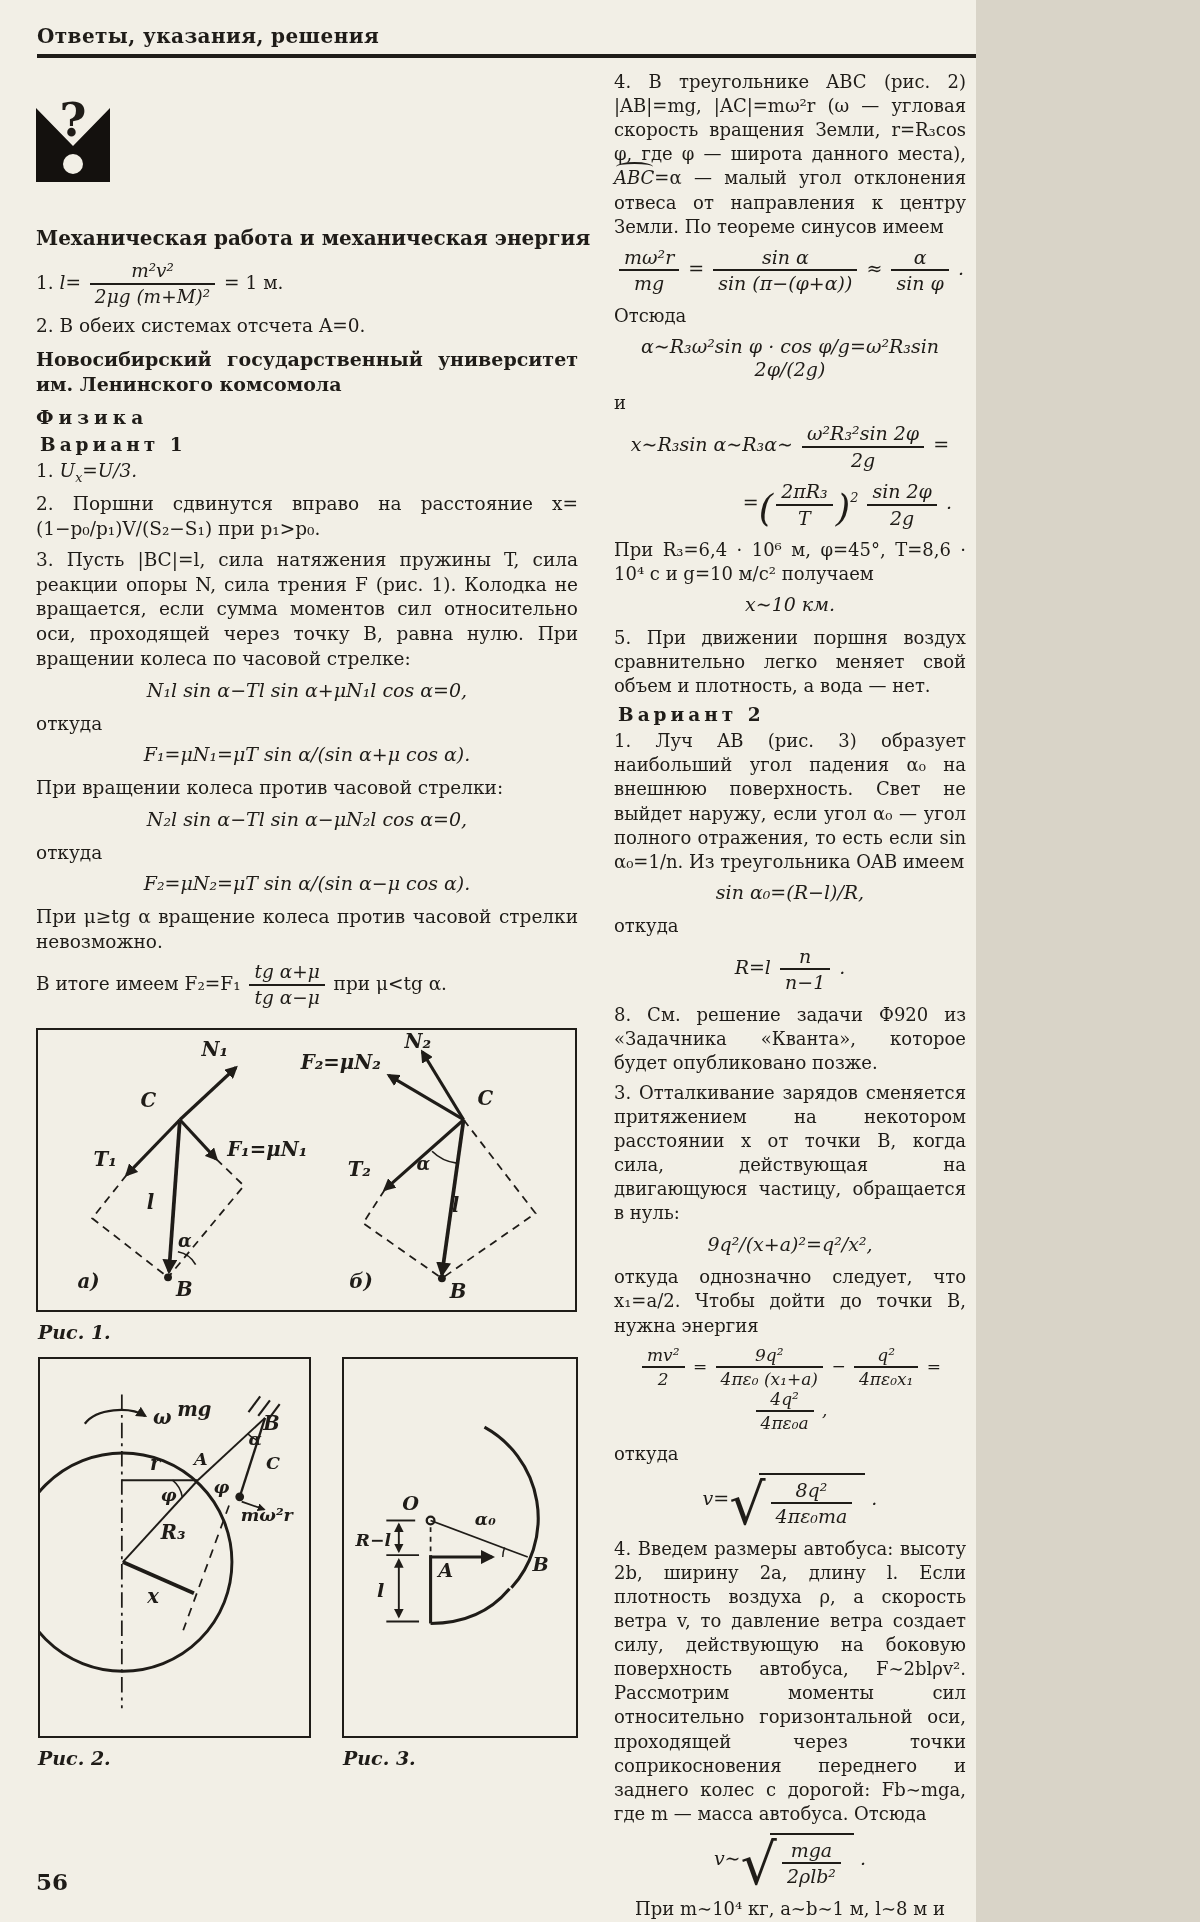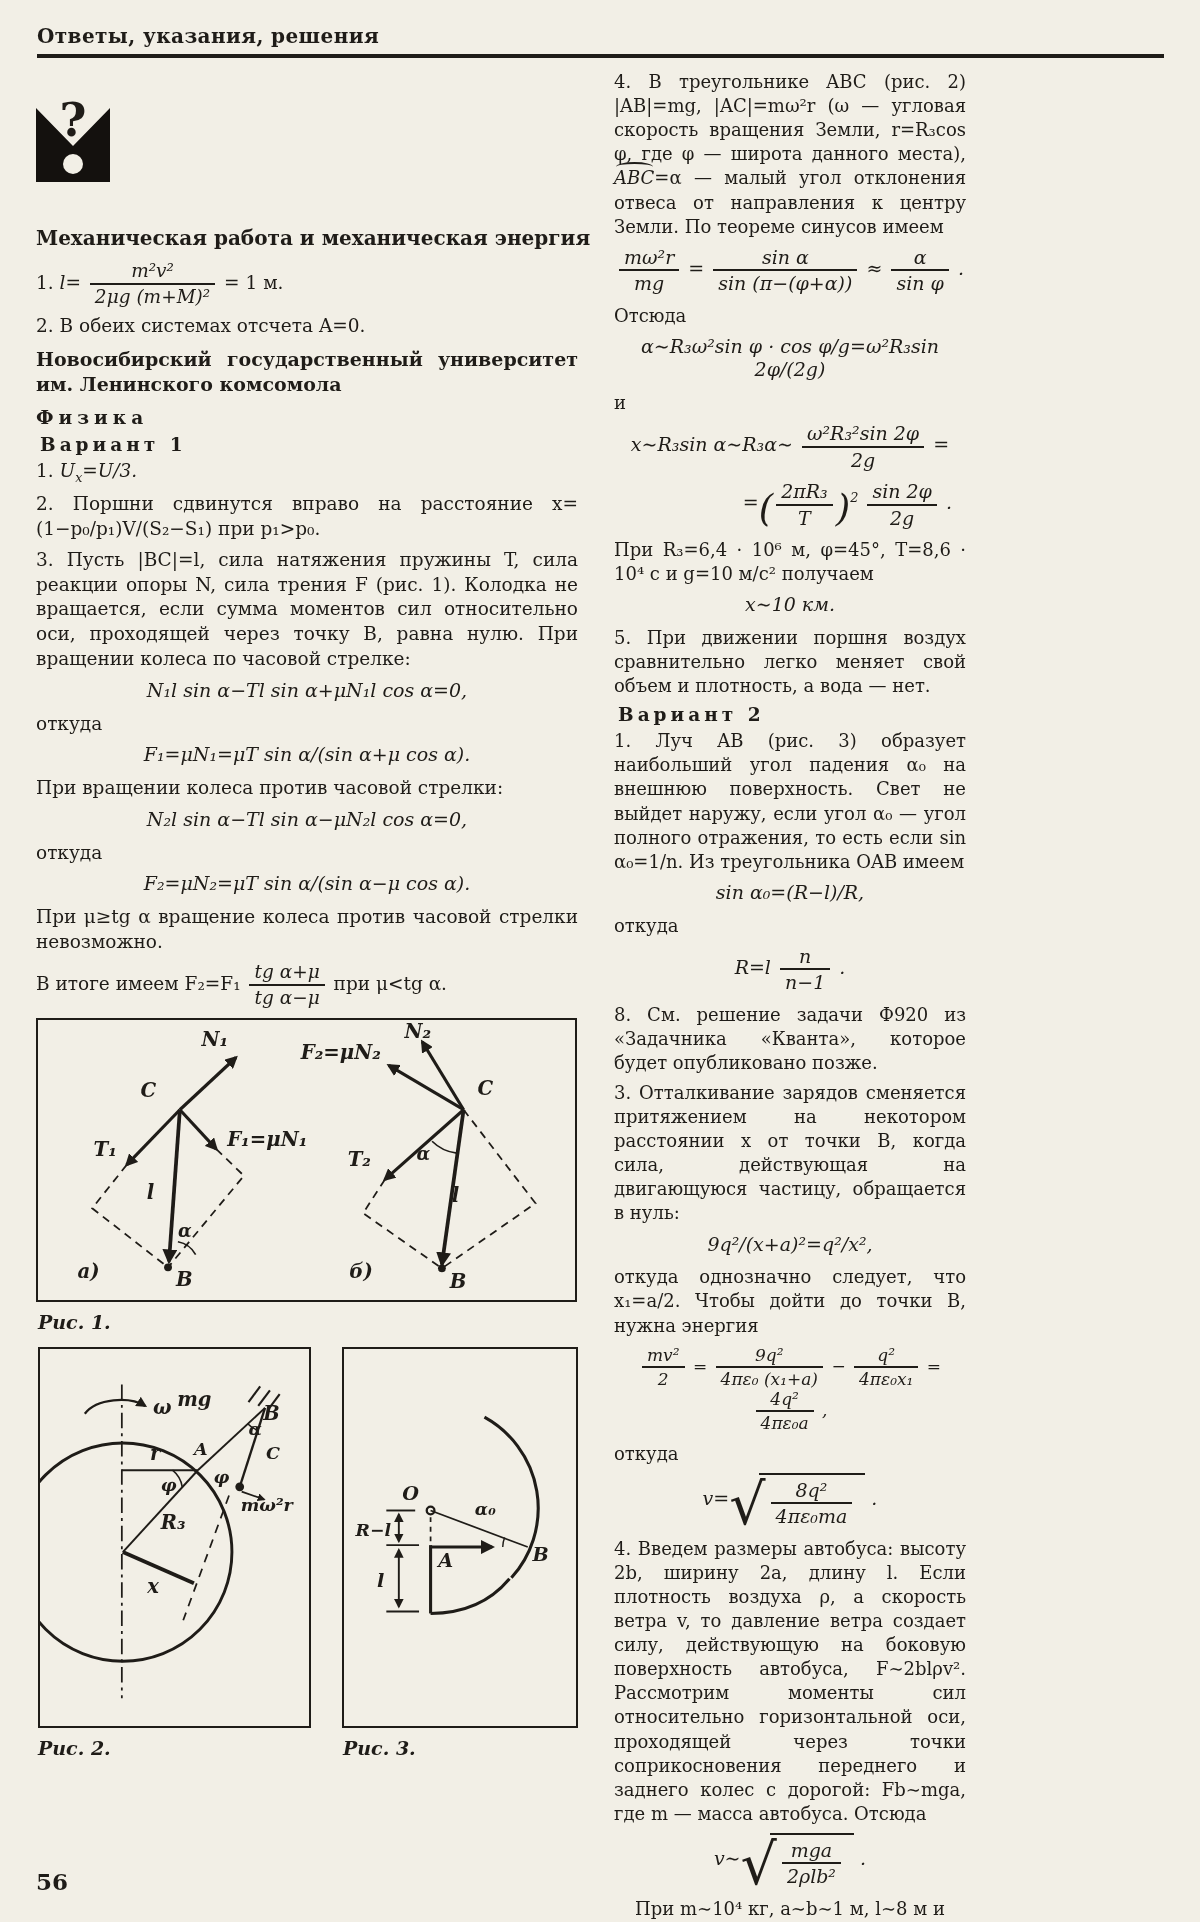--- a/index.html
+++ b/index.html
@@ -1,16 +1,16 @@
 <!DOCTYPE html>
 <html><head>
 <meta charset="utf-8">
 <style>
   html,body{margin:0;padding:0;background:#d9d4c8;}
-  .page{position:relative;width:1200px;height:1922px;background:#f2efe6;color:#1f1c18;
+  .page{position:relative;width:976px;height:1922px;background:#f2efe6;color:#1f1c18;
         font-family:"DejaVu Serif",serif;overflow:hidden;}
   .hdr{position:absolute;left:37px;top:24px;font-weight:bold;font-size:20px;letter-spacing:.4px;}
   .rule{position:absolute;left:37px;top:54px;width:1127px;height:4px;background:#1f1c18;}
   .logo{position:absolute;left:36px;top:98px;}
   .colL{position:absolute;left:36px;top:226px;width:542px;}
   .colR{position:absolute;left:614px;top:70px;width:352px;}
   .t{margin:0 0 6px;font-size:18.5px;line-height:1.34;text-align:justify;}
   .colR .t{font-size:18px;}
   .secT{font-weight:bold;font-size:20px;margin:0 0 10px;white-space:nowrap;}
   .uni{font-weight:bold;font-size:19px;line-height:1.3;}
@@ -24,21 +24,21 @@
   .fr{display:inline-block;vertical-align:middle;text-align:center;line-height:1.18;margin:0 3px;}
   .fr .nu{display:block;padding:0 5px 1px;}
   .fr .de{display:block;border-top:2px solid #1f1c18;padding:1px 5px 0;}
   sub{font-size:68%;}
   sup{font-size:68%;}
   .bp{font-size:195%;font-weight:400;vertical-align:-0.32em;line-height:0;}
   .sq{display:inline-flex;align-items:center;vertical-align:middle;}
   .sqs{font-size:300%;font-style:normal;line-height:0;margin-right:-7px;position:relative;top:4px;font-weight:400;}
   .sqc{display:inline-block;border-top:2.5px solid #1f1c18;padding:4px 10px 0 9px;}
   .figbox{border:2.5px solid #1f1c18;background:#f2efe6;}
-  .fig1{margin-top:10px;width:537px;}
+  .fig1{margin-top:20px;width:537px;}
   .figcap{font-style:italic;font-weight:bold;font-size:19px;margin:9px 0 14px 2px;}
   .figrow{display:flex;margin-top:4px;}
   .fig2w{width:270px;margin-left:2px;margin-right:31px;}
   .fig3w{width:233px;}
   .caprow{display:flex;margin-top:9px;}
   .caprow .c2{width:305px;padding-left:2px;}
   .pageno{position:absolute;left:36px;top:1868px;font-weight:bold;font-size:23px;}
   .hat{position:relative;font-style:italic;}
   .hat::before{content:"";position:absolute;left:4%;right:4%;top:-5px;height:8px;
     border-top:2.4px solid #1f1c18;border-radius:100% 100% 0 0;}

